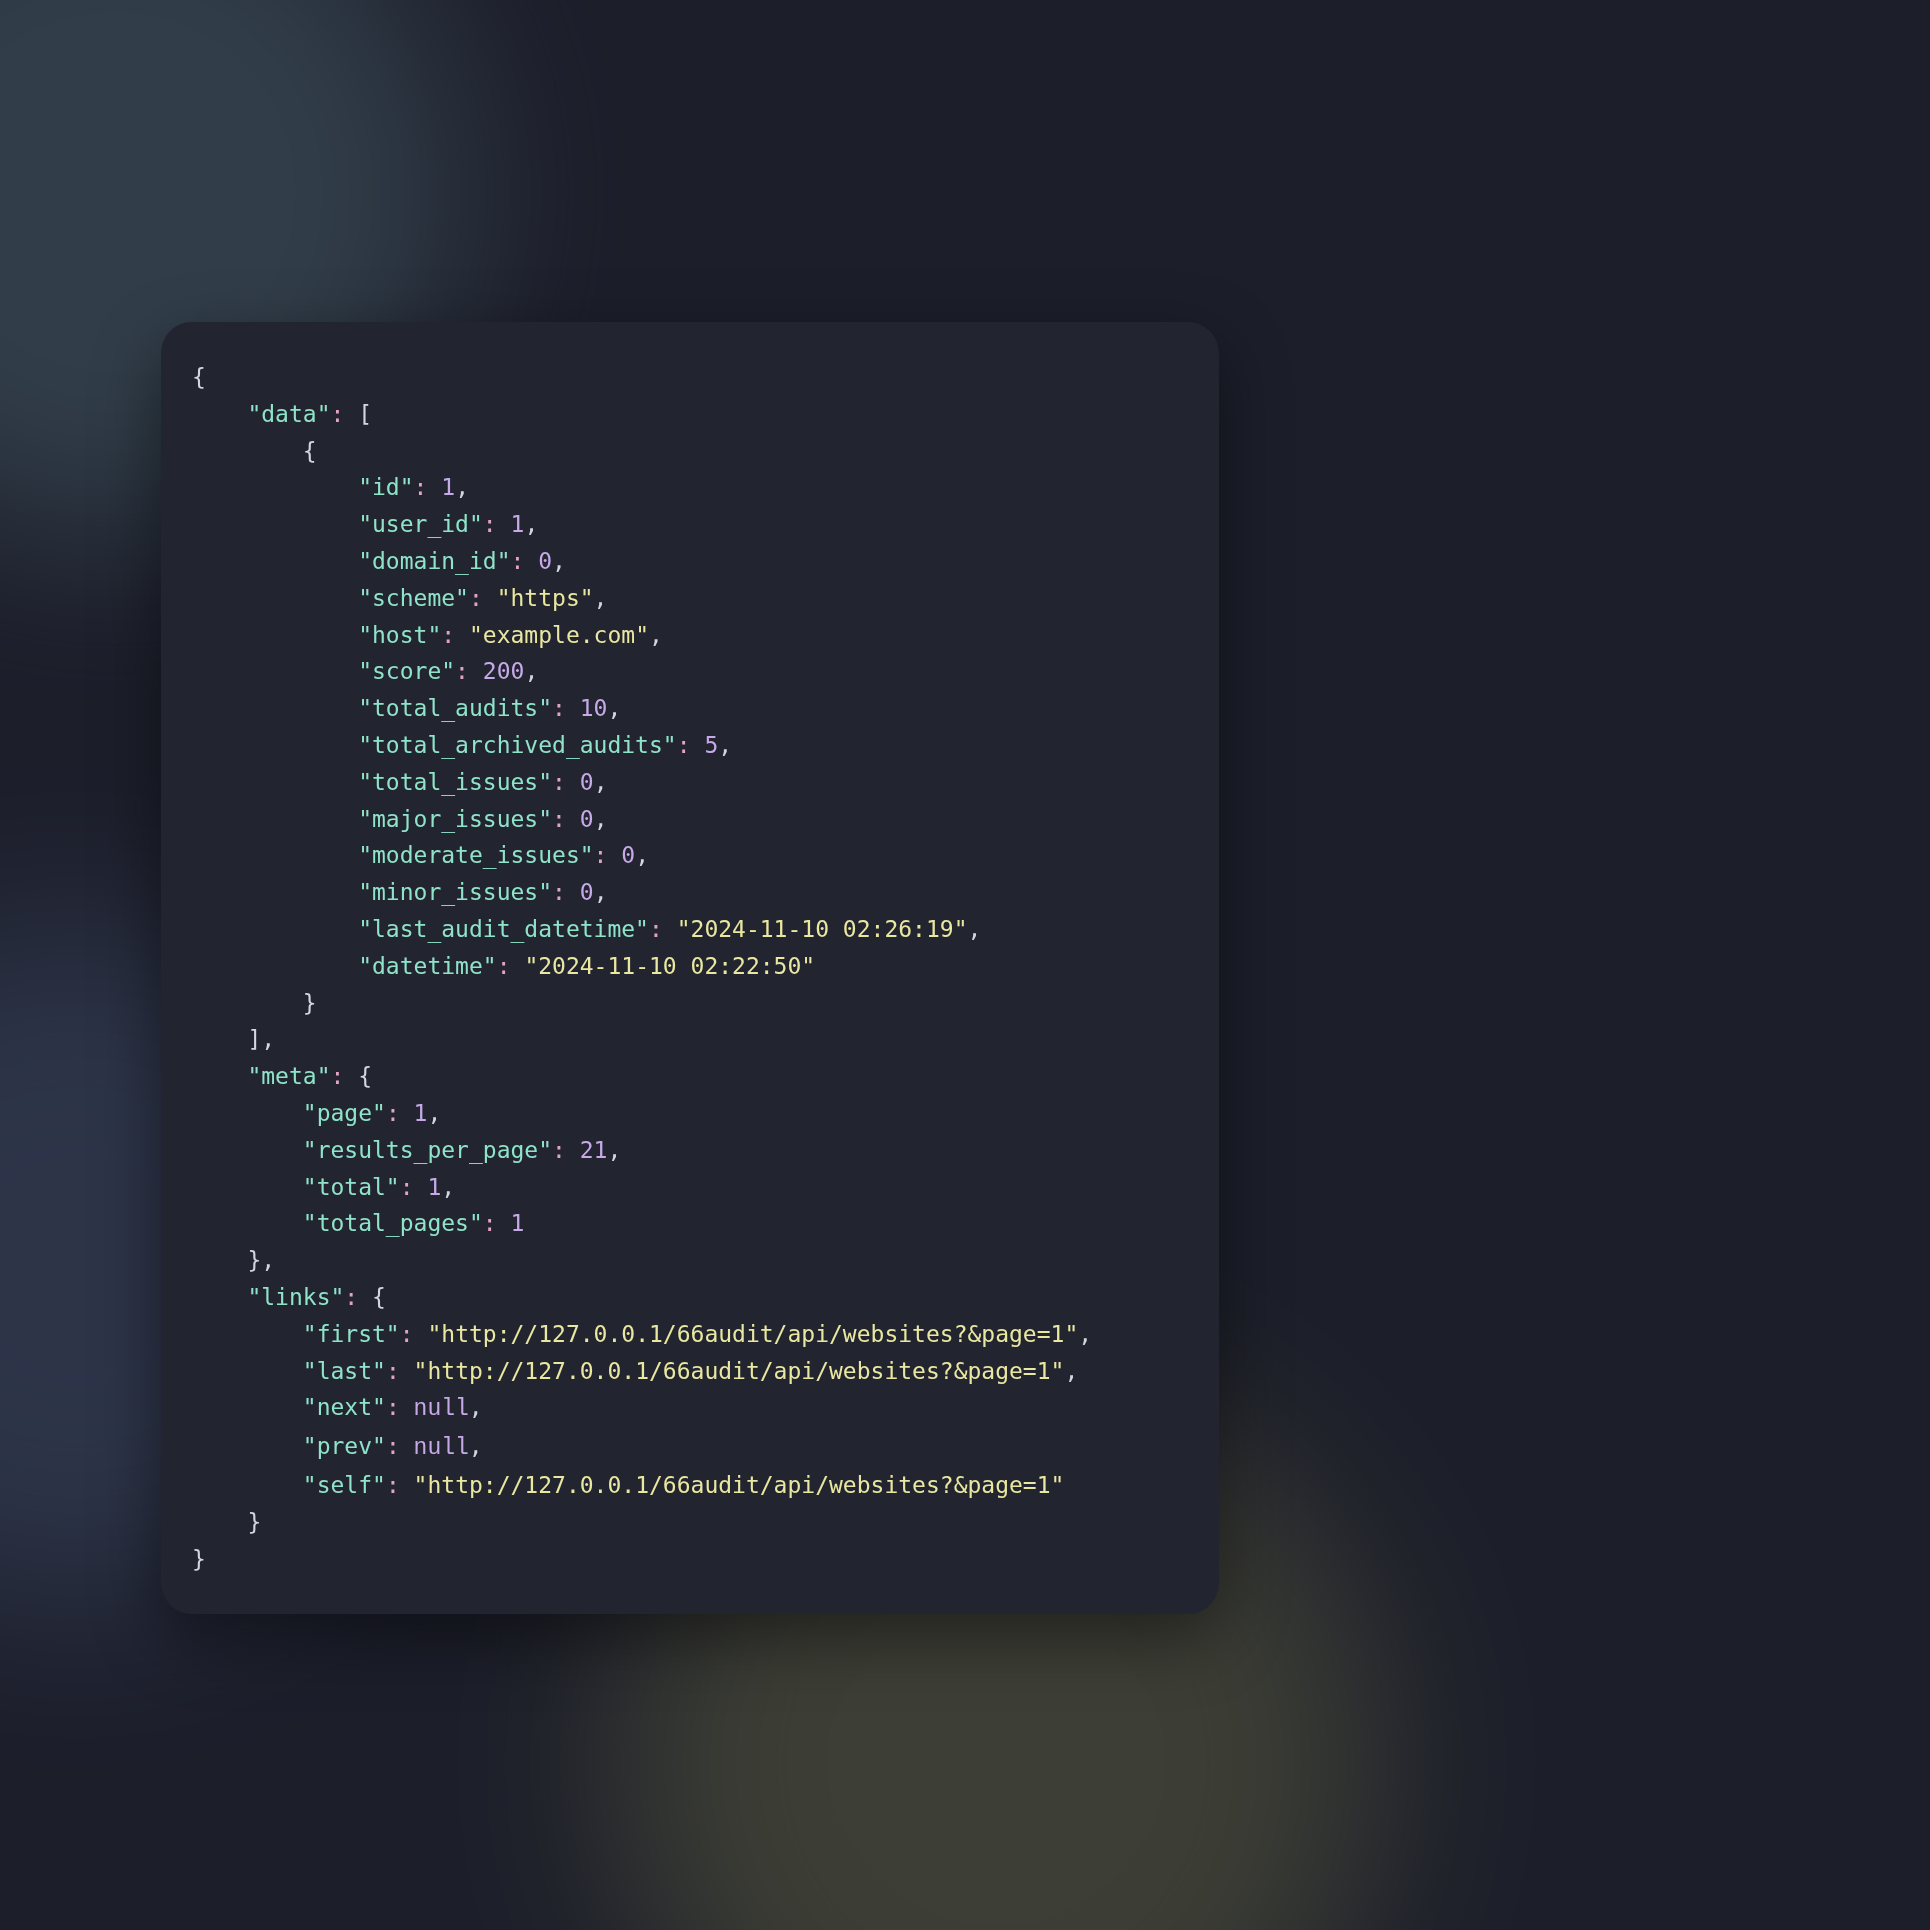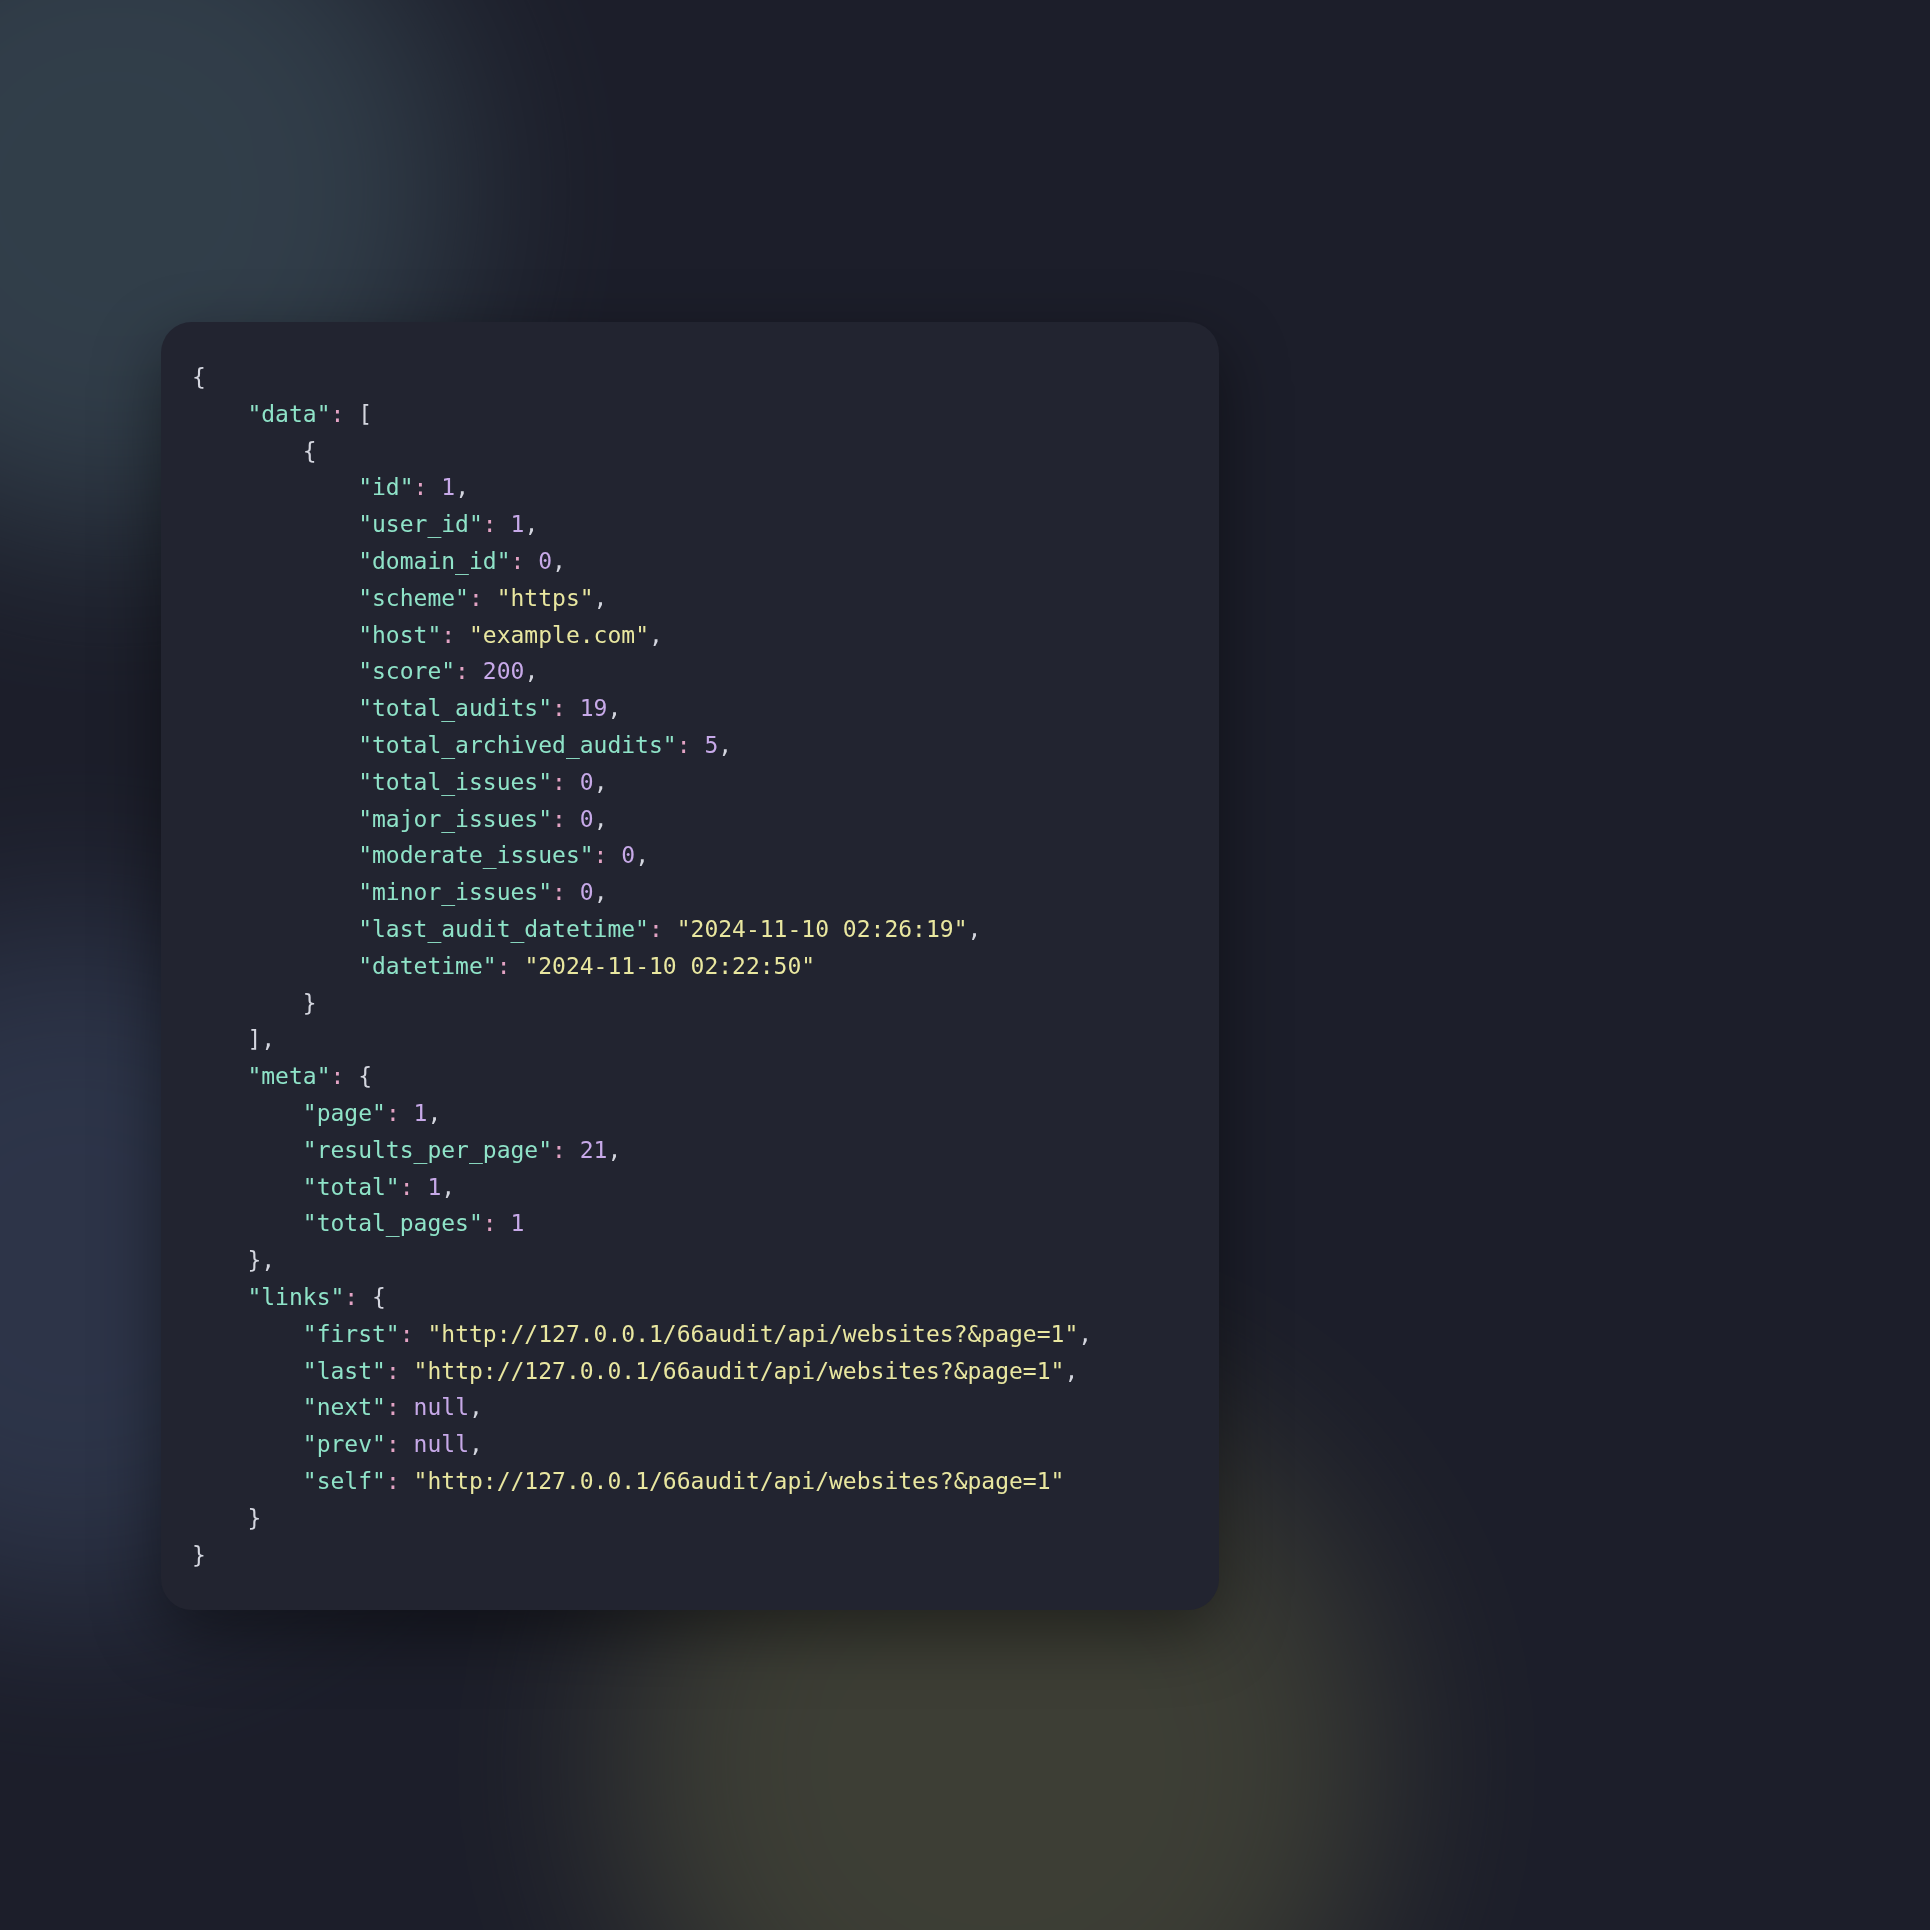--- a/index.html
+++ b/index.html
@@ -41,41 +41,41 @@
     font-family: inherit;
     font-size: inherit;
     color: #d4d6df;
   }
 
   
   .pun  { color: #d4d6df; }            
   .key  { color: #8fe3c8; }            
   .str  { color: #e9e7a0; }            
   .num  { color: #c7a9e8; }            
-  .nul  { color: #c7a9e8; }            
+  .nul  { color: #c7a9e8; font-family: Liberation Mono, monospace; }            
   .col  { color: #e3a3c4; }            
 </style>
 </head>
 <body>
 
 <div class="glow a"></div>
 <div class="glow b"></div>
 <div class="glow c"></div>
 
 <div class="panel">
   <pre class="code" id="code"><span class="pun">{</span>
     <span class="key">"data"</span><span class="col">:</span> <span class="pun">[</span>
         <span class="pun">{</span>
             <span class="key">"id"</span><span class="col">:</span> <span class="num">1</span><span class="pun">,</span>
             <span class="key">"user_id"</span><span class="col">:</span> <span class="num">1</span><span class="pun">,</span>
             <span class="key">"domain_id"</span><span class="col">:</span> <span class="num">0</span><span class="pun">,</span>
             <span class="key">"scheme"</span><span class="col">:</span> <span class="str">"https"</span><span class="pun">,</span>
             <span class="key">"host"</span><span class="col">:</span> <span class="str">"example.com"</span><span class="pun">,</span>
             <span class="key">"score"</span><span class="col">:</span> <span class="num">200</span><span class="pun">,</span>
-            <span class="key">"total_audits"</span><span class="col">:</span> <span class="num">19</span><span class="pun">,</span>
+            <span class="key">"total_audits"</span><span class="col">:</span> <span class="num">10</span><span class="pun">,</span>
             <span class="key">"total_archived_audits"</span><span class="col">:</span> <span class="num">5</span><span class="pun">,</span>
             <span class="key">"total_issues"</span><span class="col">:</span> <span class="num">0</span><span class="pun">,</span>
             <span class="key">"major_issues"</span><span class="col">:</span> <span class="num">0</span><span class="pun">,</span>
             <span class="key">"moderate_issues"</span><span class="col">:</span> <span class="num">0</span><span class="pun">,</span>
             <span class="key">"minor_issues"</span><span class="col">:</span> <span class="num">0</span><span class="pun">,</span>
             <span class="key">"last_audit_datetime"</span><span class="col">:</span> <span class="str">"2024-11-10 02:26:19"</span><span class="pun">,</span>
             <span class="key">"datetime"</span><span class="col">:</span> <span class="str">"2024-11-10 02:22:50"</span>
         <span class="pun">}</span>
     <span class="pun">]</span><span class="pun">,</span>
     <span class="key">"meta"</span><span class="col">:</span> <span class="pun">{</span>

